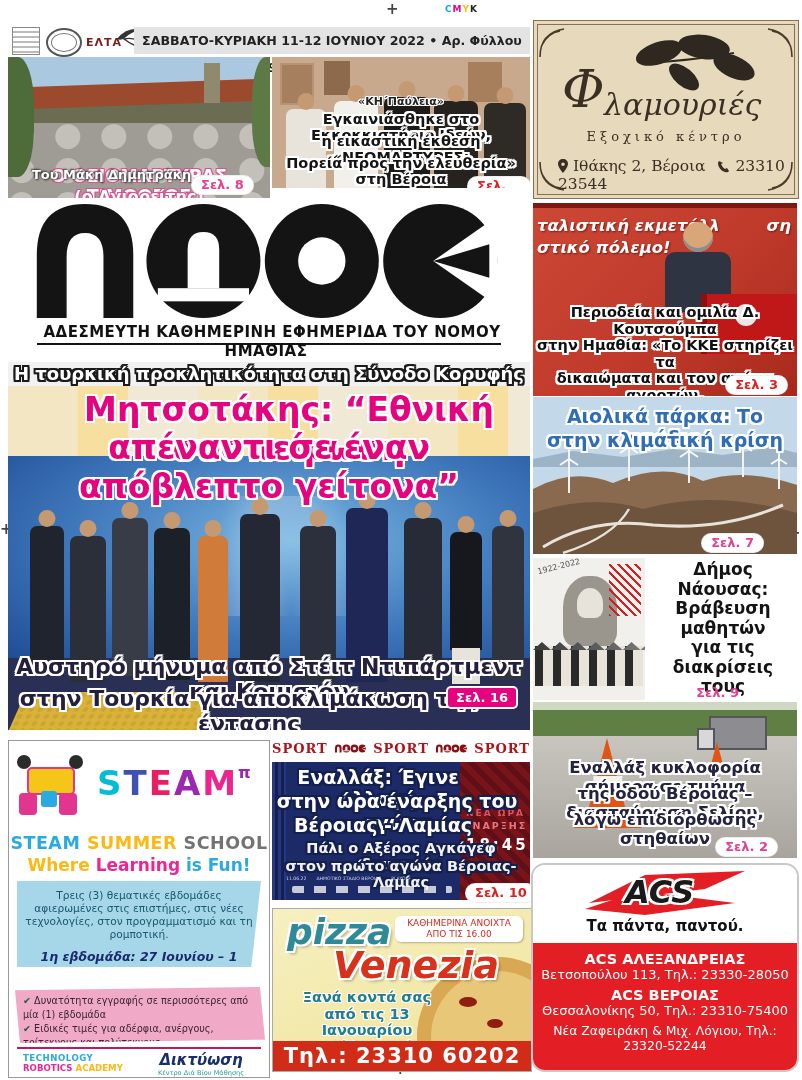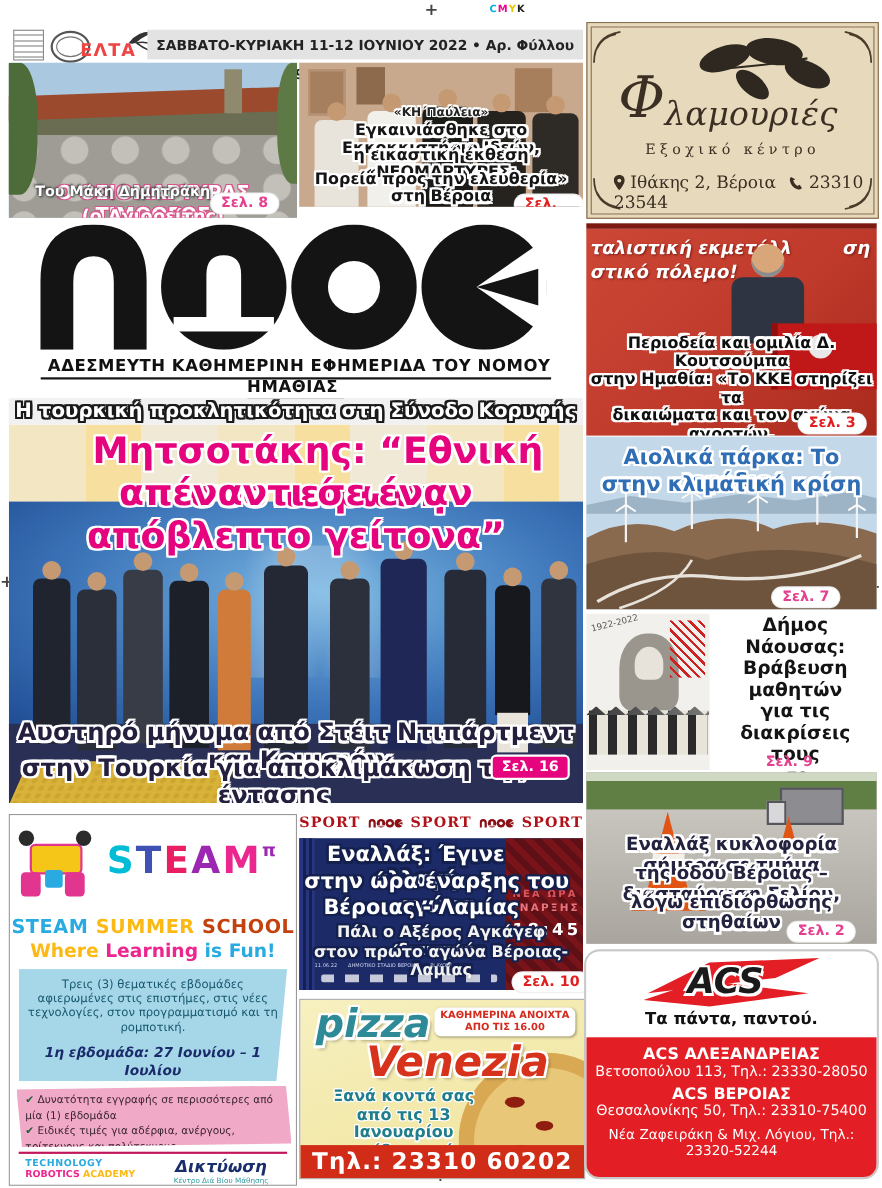--- a/index.html
+++ b/index.html
@@ -33,21 +33,21 @@
   </div>
   <div class="abs crop" style="left:0px;top:520px;">+</div>
   <div class="abs crop" style="left:788px;top:524px;">+</div>
   <div class="abs crop" style="left:394px;top:1060px;">+</div>
 
   <div class="abs" style="left:12px;top:25px;width:120px;height:30px;">
     <div class="abs" style="left:0;top:2px;width:26px;height:26px;border:1px solid #888;background:repeating-linear-gradient(#fff 0 3px,#bbb 3px 5px);"></div>
     <div class="abs" style="left:34px;top:3px;width:32px;height:25px;border:2px solid #555;border-radius:50%;">
       <div class="abs" style="left:3px;top:3px;right:3px;bottom:3px;border:1px solid #777;border-radius:50%;"></div>
     </div>
-    <div class="abs bold" style="left:61px;top:11px;font-size:16px;letter-spacing:1px;color:#ef4444;">ΕΛΤΑ</div>
+    <div class="abs bold" style="left:74px;top:11px;font-size:11px;letter-spacing:1px;color:#7f1d1d;">ΕΛΤΑ</div>
     <svg class="abs" style="left:104px;top:0px;" width="26" height="22" viewBox="0 0 26 22">
       <path d="M1,14 Q10,2 25,4 Q14,8 10,12 Q6,16 1,14 Z" fill="#333"></path>
       <path d="M8,14 Q16,12 24,16 L20,21 Q13,18 8,14 Z" fill="none" stroke="#333" stroke-width="1.4"></path>
     </svg>
   </div>
   <div class="abs" style="left:134px;top:27px;width:396px;height:27px;background:#e3e3e3;line-height:27px;text-align:center;font-size:12.6px;font-weight:bold;color:#222;">ΣΑΒΒΑΤΟ-ΚΥΡΙΑΚΗ 11-12 ΙΟΥΝΙΟΥ 2022 • Αρ. Φύλλου 12.933 • Τιμή 0,80 ευρώ</div>
 
   <div class="abs" style="left:8px;top:57px;width:262px;height:141px;overflow:hidden;background:#aac9e0;">
     <div class="abs" style="left:0;top:38px;width:262px;height:30px;background:#6a6d52;"></div>
     <div class="abs" style="left:-10px;top:26px;width:290px;height:22px;background:#9c4a2e;transform:rotate(-2deg);"></div>
@@ -325,28 +325,28 @@
       <div class="abs" style="left:24px;top:38px;width:16px;height:16px;background:#29abe2;border-radius:3px;"></div>
       <div class="abs" style="left:0px;top:2px;width:14px;height:14px;background:#2b2b2b;border-radius:50%;"></div>
       <div class="abs" style="left:52px;top:2px;width:14px;height:14px;background:#2b2b2b;border-radius:50%;"></div>
     </div>
     <div class="abs" style="left:88px;top:22px;font-weight:bold;font-size:34px;letter-spacing:2px;">
       <span style="color:#00bcd4;">S</span><span style="color:#3f51b5;">T</span><span style="color:#e91e63;">E</span><span style="color:#9c27b0;">A</span><span style="color:#ec268f;">M</span><span style="color:#9c27b0;font-size:16px;vertical-align:top;">π</span>
     </div>
     <div class="abs ctr bold" style="left:0;right:0;top:92px;font-size:17.5px;letter-spacing:.5px;">
       <span style="color:#29abe2;">STEAM</span>
       <span style="color:#fdb913;">SUMMER</span>
-      <span style="color:#c2410c;">SCHOOL</span>
+      <span style="color:#737373;">SCHOOL</span>
     </div>
     <div class="abs ctr bold" style="left:0;right:0;top:114px;font-size:17px;">
       <span style="color:#fdb913;">Where</span>
       <span style="color:#ec268f;">Learning</span>
       <span style="color:#29abe2;">is Fun!</span>
     </div>
-    <div class="abs" style="left:8px;top:140px;width:244px;height:102px;background:#a6d7e8;clip-path:polygon(0 0,100% 0,96% 100%,0 100%);padding:8px 7px;box-sizing:border-box;">
+    <div class="abs" style="left:8px;top:140px;width:244px;height:86px;background:#a6d7e8;clip-path:polygon(0 0,100% 0,96% 100%,0 100%);padding:8px 7px;box-sizing:border-box;">
       <div class="ctr" style="color:#17586e;font-size:10.6px;line-height:13px;">Τρεις (3) θεματικές εβδομάδες αφιερωμένες στις επιστήμες, στις νέες τεχνολογίες, στον προγραμματισμό και τη ρομποτική.</div>
       <div class="ctr bold ital" style="color:#1b2a6b;font-size:12.5px;line-height:16px;margin-top:8px;">
         <div>1η εβδομάδα: 27 Ιουνίου – 1 Ιουλίου</div>
         <div>2η εβδομάδα: 4 Ιουλίου – 8 Ιουλίου</div>
         <div>3η εβδομάδα: 11 Ιουλίου – 15 Ιουλίου</div>
       </div>
     </div>
     <div class="abs" style="left:6px;top:246px;width:250px;height:56px;background:#f0a9c6;clip-path:polygon(0 6%,98% 0,100% 94%,2% 100%);padding:7px 8px;box-sizing:border-box;font-size:9.6px;line-height:14px;color:#3a2430;">
       <div><span style="color:#1b5e3a;">✔</span> <span>Δυνατότητα εγγραφής σε περισσότερες από μία (1) εβδομάδα</span></div>
       <div><span style="color:#1b5e3a;">✔</span> <span>Ειδικές τιμές για αδέρφια, ανέργους, τρίτεκνους και πολύτεκνους</span></div>
@@ -368,21 +368,21 @@
     </div>
   </div>
 
   <div class="abs" style="left:272px;top:908px;width:258px;height:162px;border:1px solid #aaa;background:linear-gradient(160deg,#f7f0c0,#efe39a);overflow:hidden;">
     <div class="abs" style="right:-46px;bottom:-46px;width:160px;height:160px;border-radius:50%;background:#e8c878;box-shadow:inset 0 0 0 14px #d9a853;">
       <div class="abs" style="left:22px;top:22px;width:116px;height:116px;border-radius:50%;background:radial-gradient(circle at 40% 40%,#e céder 0,transparent 0),#d43b1f;"></div>
       <div class="abs" style="left:42px;top:40px;width:18px;height:10px;background:#8f1d10;border-radius:50%;"></div>
       <div class="abs" style="left:70px;top:62px;width:16px;height:9px;background:#8f1d10;border-radius:50%;"></div>
       <div class="abs" style="left:50px;top:84px;width:15px;height:9px;background:#7a4a1e;border-radius:50%;"></div>
     </div>
-    <div class="abs ctr" style="right:8px;top:7px;width:124px;background:#fff;border-radius:6px;padding:2px 2px;color:#d42b1e;font-weight:bold;font-size:9px;line-height:11px;box-shadow:1px 1px 2px rgba(0,0,0,.25);">
+    <div class="abs ctr" style="right:8px;top:7px;width:124px;background:#fff;border-radius:6px;padding:2px 2px;color:#d42b1e;font-weight:normal;font-size:9px;line-height:11px;box-shadow:1px 1px 2px rgba(0,0,0,.25);">
       <div>ΚΑΘΗΜΕΡΙΝΑ ΑΝΟΙΧΤΑ</div>
       <div>ΑΠΟ ΤΙΣ 16.00</div>
     </div>
     <div class="abs ow bold ital" style="left:14px;top:2px;color:#2d8a96;font-size:36px;text-shadow:2px 2px 0 #fff,-2px -2px 0 #fff,2px -2px 0 #fff,-2px 2px 0 #fff,3px 3px 3px rgba(0,0,0,.3);">pizza</div>
     <div class="abs ow bold ital" style="left:60px;top:34px;color:#d6321c;font-size:38px;text-shadow:2px 2px 0 #fff,-2px -2px 0 #fff,2px -2px 0 #fff,-2px 2px 0 #fff,3px 3px 3px rgba(0,0,0,.3);">Venezia</div>
     <div class="abs ow1 bold" style="left:4px;top:80px;width:180px;text-align:center;color:#1f7d8c;font-size:14.5px;line-height:16.5px;">
       <div>Ξανά κοντά σας</div>
       <div>από τις 13 Ιανουαρίου</div>
       <div>με την ίδια ποιότητα</div>
       <div>και γεύση !!!</div>

